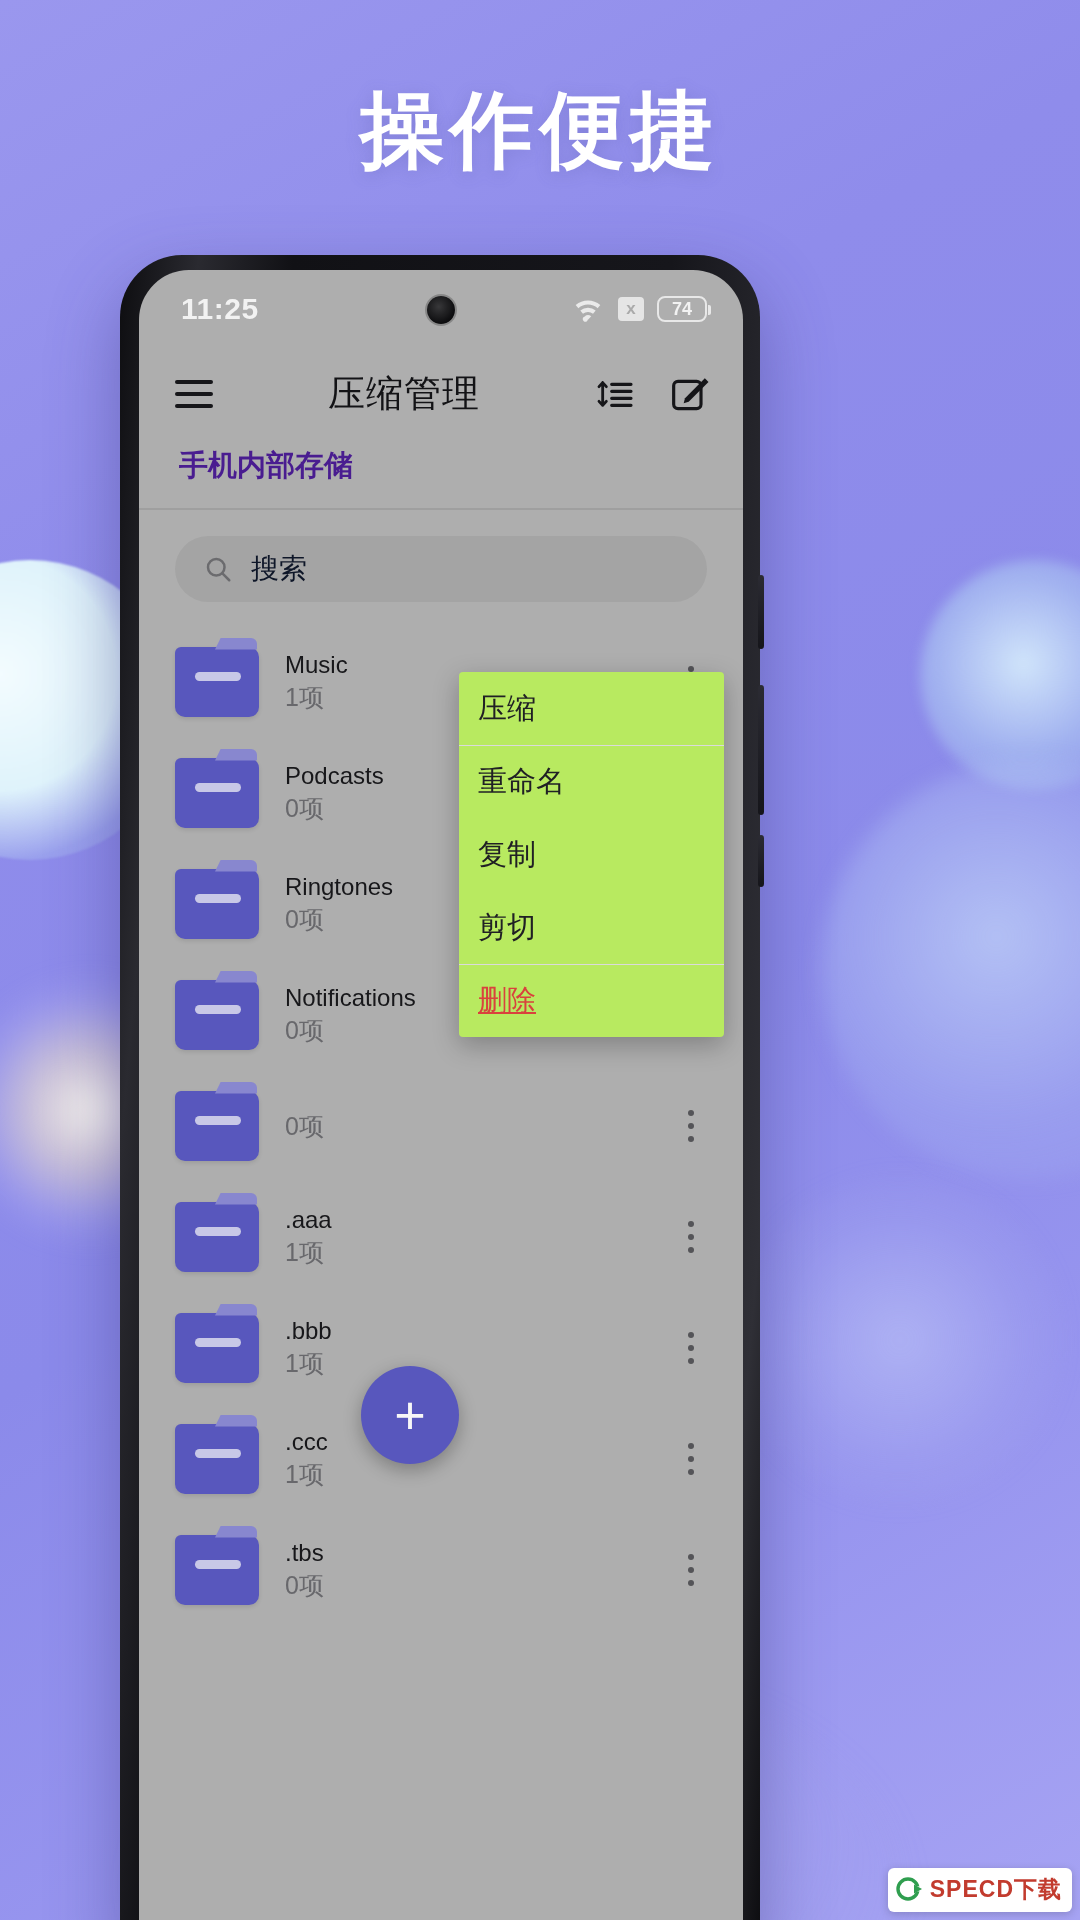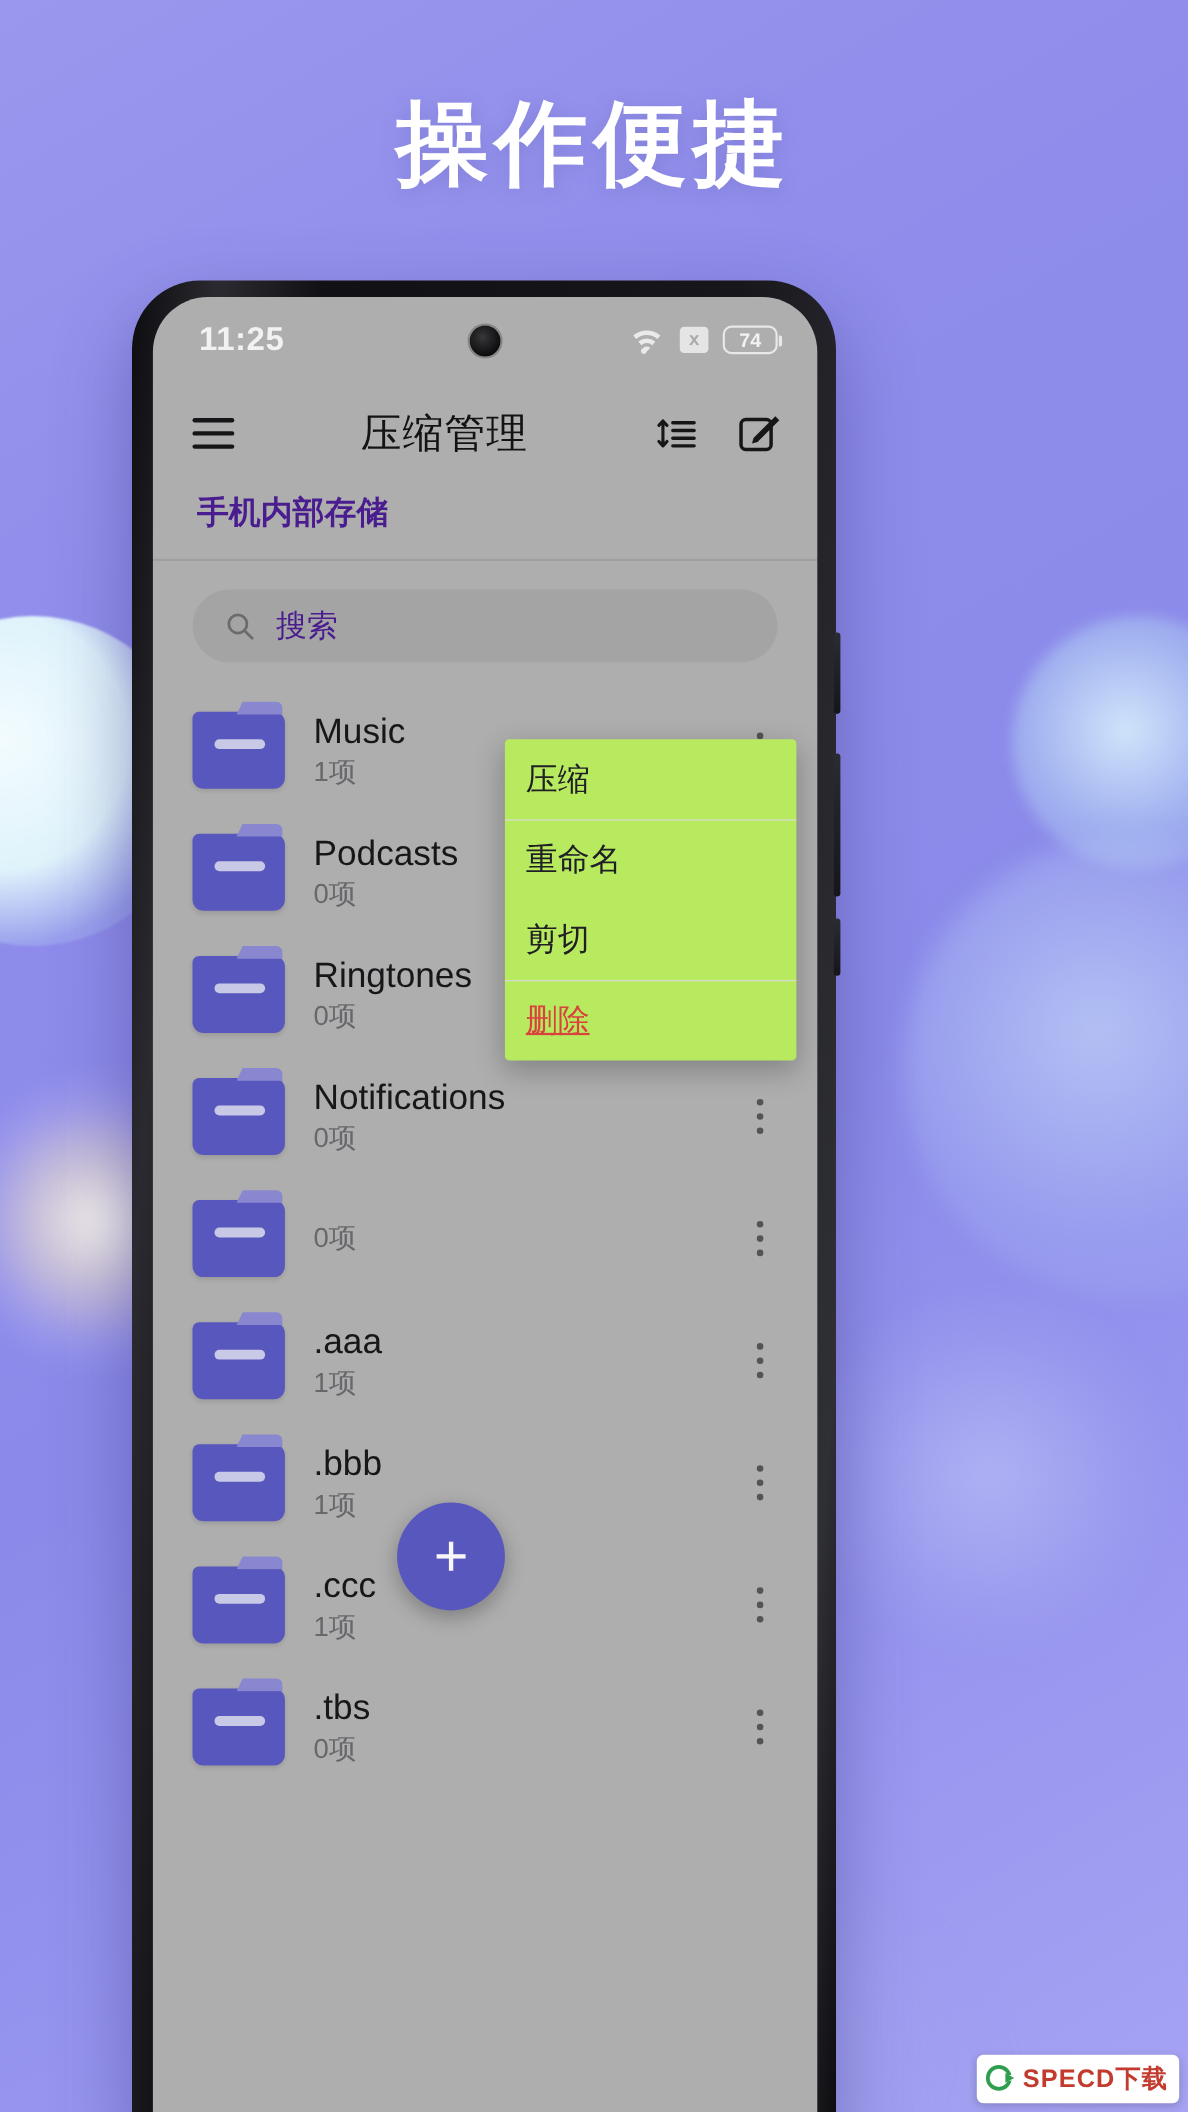--- a/index.html
+++ b/index.html
@@ -125,21 +125,21 @@
   .crumbs { padding:6px 0 22px 40px; }
   .crumb { font-size:29px; color:#4c1d95; font-weight:600; }
   .divider { height:2px; background:rgba(0,0,0,0.08); }
 
   
   .searchwrap { padding:26px 36px 14px 36px; }
   .searchbar {
     height:66px; border-radius:33px; background:rgba(0,0,0,0.055);
     display:flex; align-items:center; gap:18px; padding:0 28px;
   }
-  .search-text { font-size:28px; color:#4c1d95; }
+  .search-text { font-size:28px; color:#0f172a; }
 
   
   .list { padding:10px 0 0 0; }
   .row {
     display:flex; align-items:center; height:111px; padding:0 34px 0 36px; gap:26px;
   }
   .folder {
     position:relative; width:84px; height:70px; flex:none;
     background:#5b5ac4; border-radius:6px 10px 10px 10px;
     box-shadow:0 2px 4px rgba(0,0,0,0.10);
@@ -149,21 +149,21 @@
     width:42px; height:12px; border-radius:5px 6px 0 0;
     background:#8d8cd6;
     clip-path:polygon(14% 0,100% 0,100% 100%,0 100%);
   }
   .folder::after {
     content:""; position:absolute; left:20px; top:25px;
     width:46px; height:9px; border-radius:5px;
     background:#cfcfef;
   }
   .rowtext { flex:1; min-width:0; }
-  .rowname { font-size:32px; color:#18181b; line-height:1.22; }
+  .rowname { font-size:24px; color:#18181b; line-height:1.22; }
   .rowsub { font-size:25px; color:#6c6c70; line-height:1.3; margin-top:2px; }
   .kebab { width:36px; display:flex; flex-direction:column; align-items:center; gap:7px; flex:none; }
   .kebab i { width:6px; height:6px; border-radius:50%; background:#57575b; display:block; }
 
   
   .ctxmenu {
     position:absolute; left:320px; top:402px; width:265px;
     background:#bef264; border-radius:4px;
     box-shadow:0 8px 26px rgba(0,0,0,0.26);
     overflow:hidden;
@@ -374,20 +374,21 @@
             <i></i>
             <i></i>
             <i></i>
           </div>
         </div>
       </div>
 
     <div class="ctxmenu">
         <div class="ctxitem">压缩</div>
         <div class="ctxitem sep-top">重命名</div>
+        <div class="ctxitem">复制</div>
         <div class="ctxitem">剪切</div>
         <div class="ctxitem sep-top danger">删除</div>
       </div>
 
     <div class="fab">+</div>
 
     <div class="screen-dim"></div>
   </div>
 </div>
 

